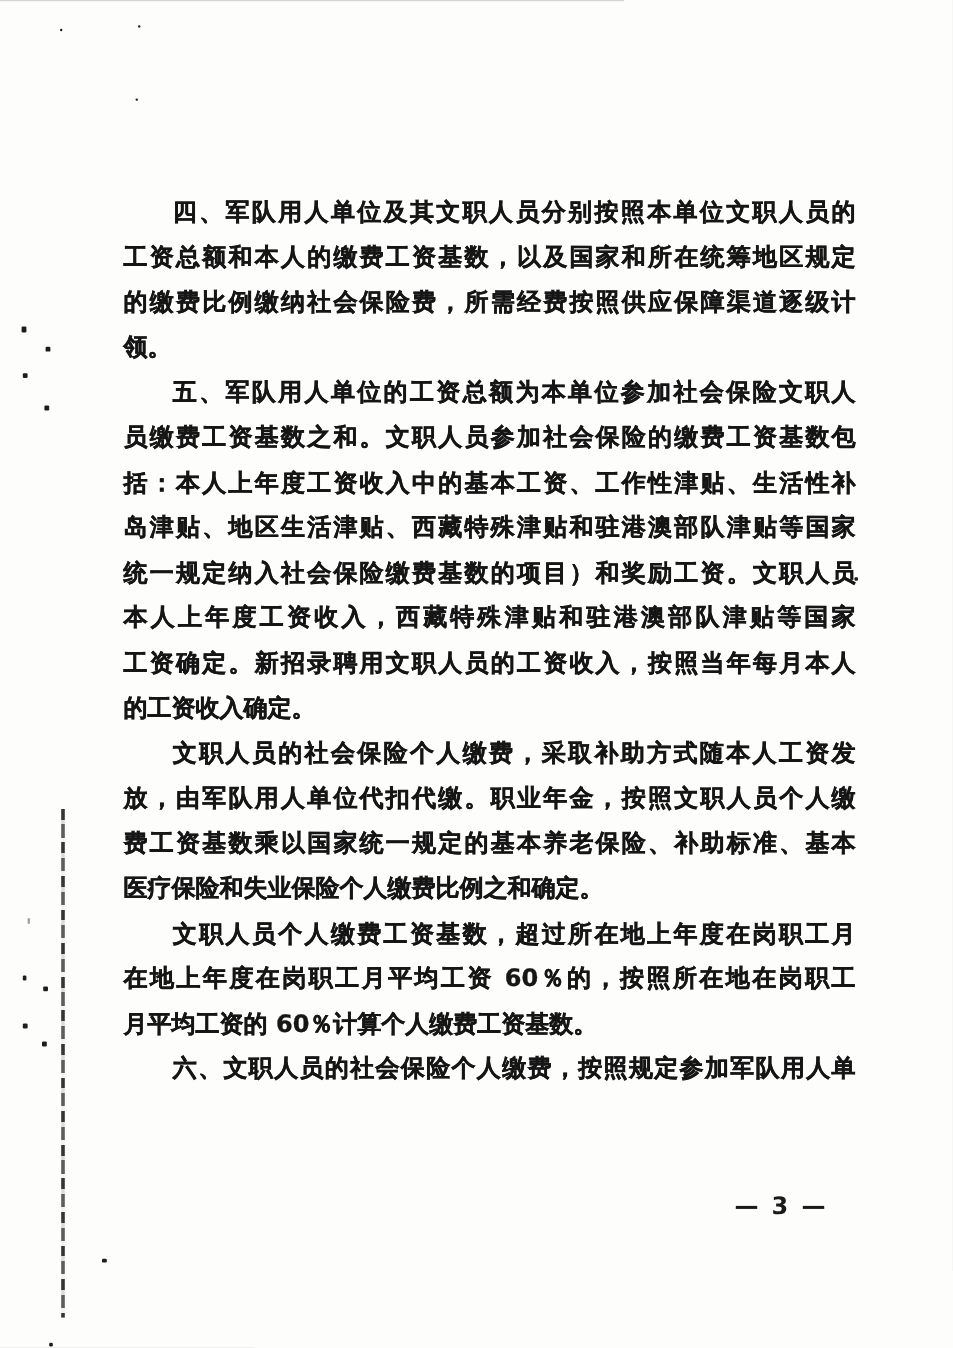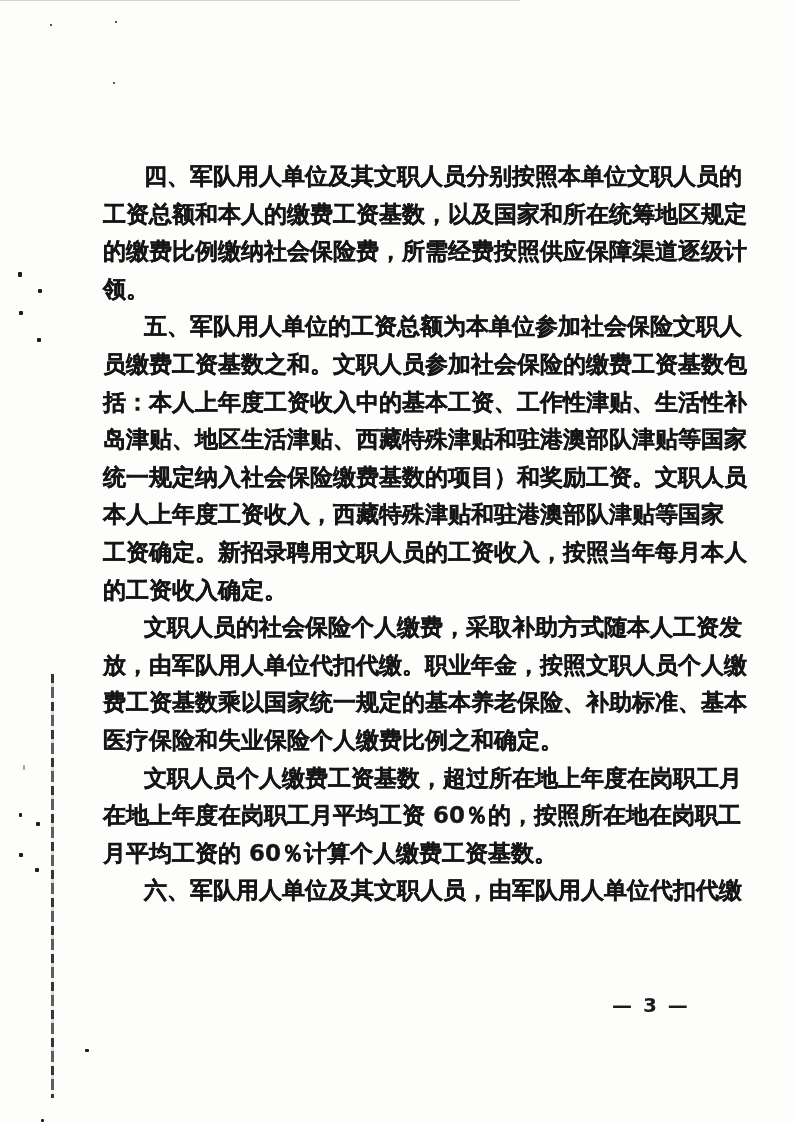--- a/index.html
+++ b/index.html
@@ -22,21 +22,21 @@
     top: 158px;
     width: 610px;
   }
   .para {
     margin: 0;
     padding: 0;
   }
   .line {
     height: 37.6px;
     line-height: 37.6px;
-    font-size: 23px;
+    font-size: 20px;
     font-weight: 700;
     color: #161616;
     letter-spacing: 0;
     text-align: justify;
     text-align-last: justify;
     text-justify: inter-character;
     white-space: nowrap;
     overflow: visible;
     font-family: "DejaVu Sans", sans-serif;
     -webkit-text-stroke: 0.3px #161616;
@@ -133,19 +133,19 @@
         <div class="line">放，由军队用人单位代扣代缴。职业年金，按照文职人员个人缴</div>
         <div class="line">费工资基数乘以国家统一规定的基本养老保险、补助标准、基本</div>
         <div class="line line-end">医疗保险和失业保险个人缴费比例之和确定。</div>
       </div>
       <div class="para">
         <div class="line line-first">文职人员个人缴费工资基数，超过所在地上年度在岗职工月</div>
         <div class="line">在地上年度在岗职工月平均工资 60％的，按照所在地在岗职工</div>
         <div class="line line-end">月平均工资的 60％计算个人缴费工资基数。</div>
       </div>
       <div class="para">
-        <div class="line line-first">六、军队用人单位及其文职人员，由军队用人单位代扣代缴</div>
+        <div class="line line-first">六、文职人员的社会保险个人缴费，按照规定参加军队用人单</div>
       </div>
     </div>
 
   <div class="page-number">— 3 —</div>
 
 </div>
 
 </body></html>

